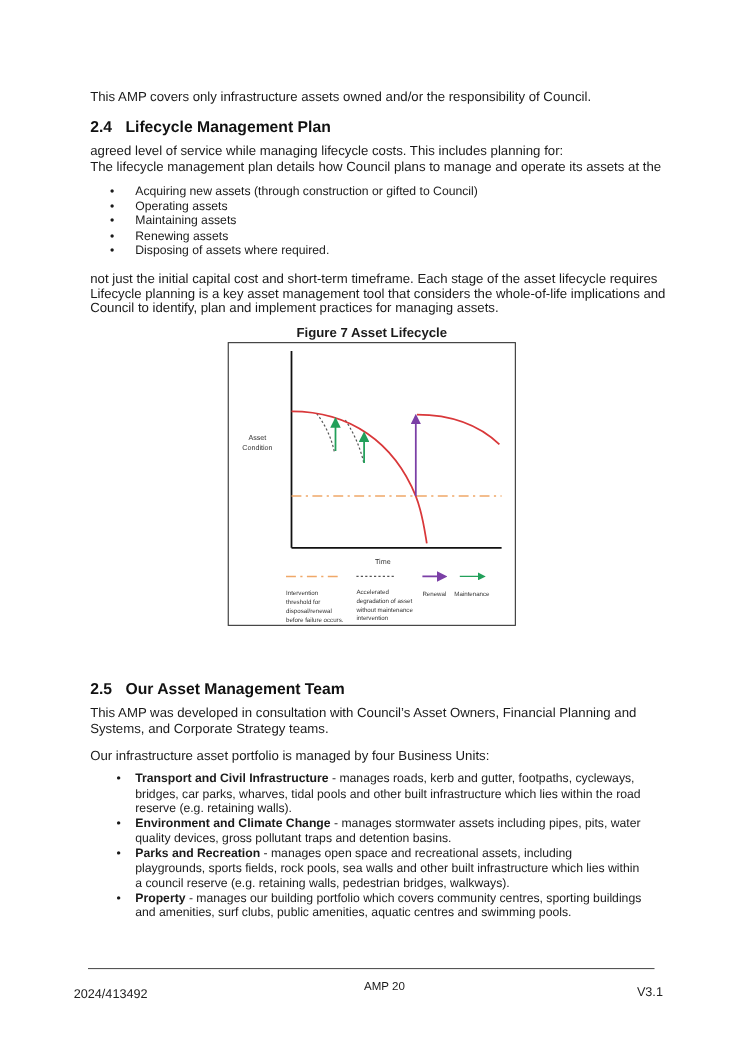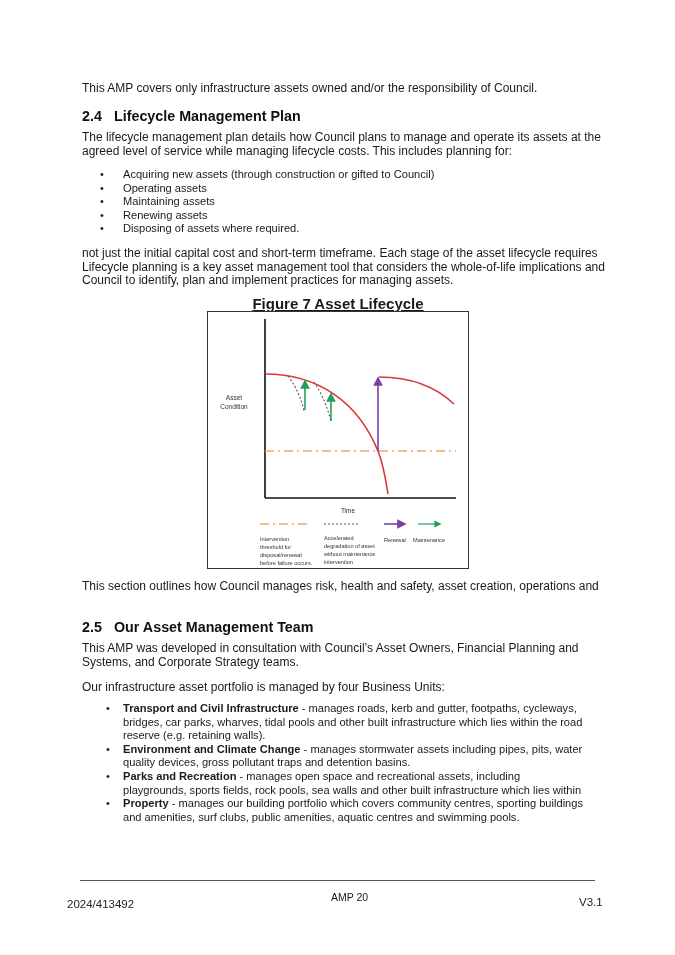--- a/index.html
+++ b/index.html
@@ -8,37 +8,37 @@
   .abs { position: absolute; }
   p.t { margin: 0; font-size: 12px; line-height: 13.6px; }
   h2.h { margin: 0; font-size: 14.3px; font-weight: bold; line-height: 17px; color: #111; }
   h2.h .num { display: inline-block; width: 32px; }
   ul.bl { margin: 0; padding: 0; list-style: none; }
   ul.bl li { position: relative; padding-left: 41px; font-size: 11.1px; line-height: 13.6px; }
   ul.bl li .dot { position: absolute; left: 18px; top: 0; font-size: 11px; }
   ul.bu { margin: 0; padding: 0; list-style: none; }
   ul.bu li { position: relative; padding-left: 17px; font-size: 11.1px; line-height: 13.6px; }
   ul.bu li .dot { position: absolute; left: 0; top: 0; }
-  .caption { font-size: 15px; font-weight: bold; text-align: center; text-decoration: underline; }
+  .caption { font-size: 12px; font-weight: bold; text-align: center; }
   .fig-box { border: 1px solid #333; background: #fff; }
   .footer-line { height: 1px; background: #555; }
   .foot { font-size: 10.5px; }
   .foot-num { font-size: 11.5px; color: #222; }
 </style>
 </head>
 <body>
 
 <p class="t abs" style="left:82px; top:82px;">This AMP covers only infrastructure assets owned and/or the responsibility of Council.</p>
 
 <h2 class="h abs" style="left:82px; top:108px;">
   <span class="num">2.4</span><span>Lifecycle Management Plan</span>
 </h2>
 <div class="abs" style="left:82px; top:131px;">
+  <p class="t">agreed level of service while managing lifecycle costs. This includes planning for:</p>
   <p class="t">The lifecycle management plan details how Council plans to manage and operate its assets at the</p>
-  <p class="t">agreed level of service while managing lifecycle costs. This includes planning for:</p>
 </div>
 
 <ul class="bl abs" style="left:82px; top:168px; width:520px;">
   <li><span class="dot">•</span><span>Acquiring new assets (through construction or gifted to Council)</span></li>
   <li><span class="dot">•</span><span>Operating assets</span></li>
   <li><span class="dot">•</span><span>Maintaining assets</span></li>
   <li><span class="dot">•</span><span>Renewing assets</span></li>
   <li><span class="dot">•</span><span>Disposing of assets where required.</span></li>
 </ul>
 
@@ -98,21 +98,20 @@
       <text x="116" y="236">degradation of asset</text>
       <text x="116" y="244">without maintenance</text>
       <text x="116" y="252">intervention</text>
     </g>
     <text x="176" y="230" font-size="5.6" fill="#333" font-family="Liberation Sans, sans-serif">Renewal</text>
     <text x="205" y="230" font-size="5.6" fill="#333" font-family="Liberation Sans, sans-serif">Maintenance</text>
   </svg>
 </div>
 
 <div class="abs" style="left:82px; top:580px;">
-  <p class="t">This section outlines how Council manages risk, health and safety, asset creation, operations and</p>
 </div>
 
 <h2 class="h abs" style="left:82px; top:619px;">
   <span class="num">2.5</span><span>Our Asset Management Team</span>
 </h2>
 <div class="abs" style="left:82px; top:642px;">
   <p class="t">This AMP was developed in consultation with Council’s Asset Owners, Financial Planning and</p>
   <p class="t">Systems, and Corporate Strategy teams.</p>
 </div>
 <p class="t abs" style="left:82px; top:681px;">Our infrastructure asset portfolio is managed by four Business Units:</p>
@@ -126,20 +125,21 @@
   </li>
   <li>
     <span class="dot">•</span>
     <b>Environment and Climate Change</b><span> - manages stormwater assets including pipes, pits, water</span><br>
     <span>quality devices, gross pollutant traps and detention basins.</span>
   </li>
   <li>
     <span class="dot">•</span>
     <b>Parks and Recreation</b><span> - manages open space and recreational assets, including</span><br>
     <span>playgrounds, sports fields, rock pools, sea walls and other built infrastructure which lies within</span><br>
+    <span>a council reserve (e.g. retaining walls, pedestrian bridges, walkways).</span>
   </li>
   <li>
     <span class="dot">•</span>
     <b>Property</b><span> - manages our building portfolio which covers community centres, sporting buildings</span><br>
     <span>and amenities, surf clubs, public amenities, aquatic centres and swimming pools.</span>
   </li>
 </ul>
 
 <div class="footer-line abs" style="left:80px; top:880px; width:515px;"></div>
 <div class="foot abs" style="left:0; top:891px; width:675px; text-align:center;margin-left:12px;">AMP 20</div>

